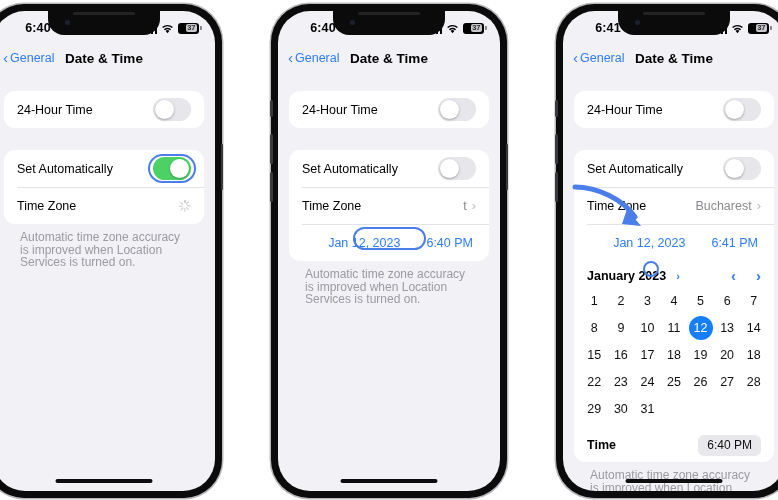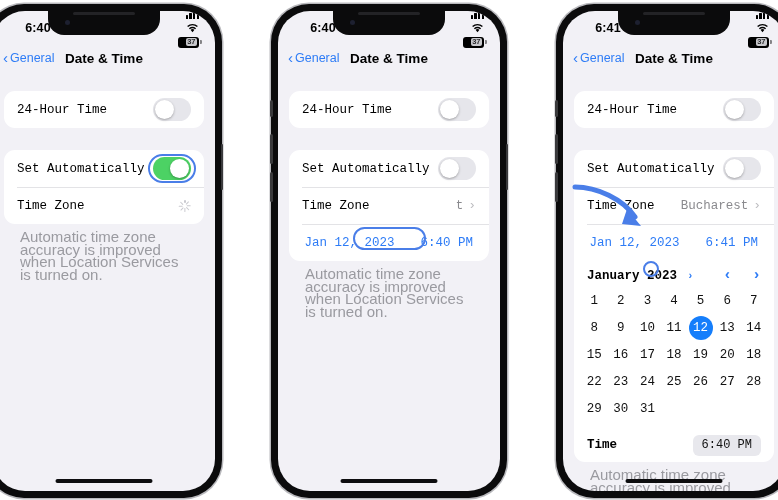--- a/index.html
+++ b/index.html
@@ -88,21 +88,20 @@
     color: #000;
     letter-spacing: .1px;
     width: 58px;
     text-align: center;
   }
   .sb-right {
     margin-left: auto;
     display: flex;
     align-items: flex-end;
     gap: 4px;
-    flex-direction: column;
   }
   .bars { display: flex; align-items: flex-end; gap: 1.2px; height: 10px; }
   .bars i { display: block; width: 2.4px; background: #000; border-radius: .6px; }
   .bars i:nth-child(1) { height: 3.5px; }
   .bars i:nth-child(2) { height: 5.5px; }
   .bars i:nth-child(3) { height: 7.5px; }
   .bars i:nth-child(4) { height: 9.5px; }
   .wifi { width: 13px; height: 10px; position: relative; }
   .wifi svg { display:block; }
   .battery {
@@ -157,21 +156,20 @@
     color: #000;
     pointer-events: none;
   }
 
   
   .content { padding: 0 11px; }
   .card {
     background: #fff;
     border-radius: 11px;
     overflow: hidden;
-    font-family: Liberation Mono, monospace;
   }
   .card.mt1 { margin-top: 16px; }
   .card.mt2 { margin-top: 22px; }
 
   .row {
     position: relative;
     display: flex;
     align-items: center;
     min-height: 37px;
     padding: 0 13px;
@@ -244,21 +242,21 @@
 
   
   .row-datetime { justify-content: flex-end; gap: 26px; padding-right: 16px; }
   .dt-chip {
     color: #2e7cf6;
     font-size: 12.5px;
   }
 
   .footnote {
     padding: 7px 16px 0 16px;
-    font-size: 15px;
+    font-size: 12px;
     line-height: 12.5px;
     color: #9a9aa0;
   }
 
   
   .cal-head {
     display: flex;
     align-items: center;
     padding: 6px 13px 2px 13px;
     position: relative;

